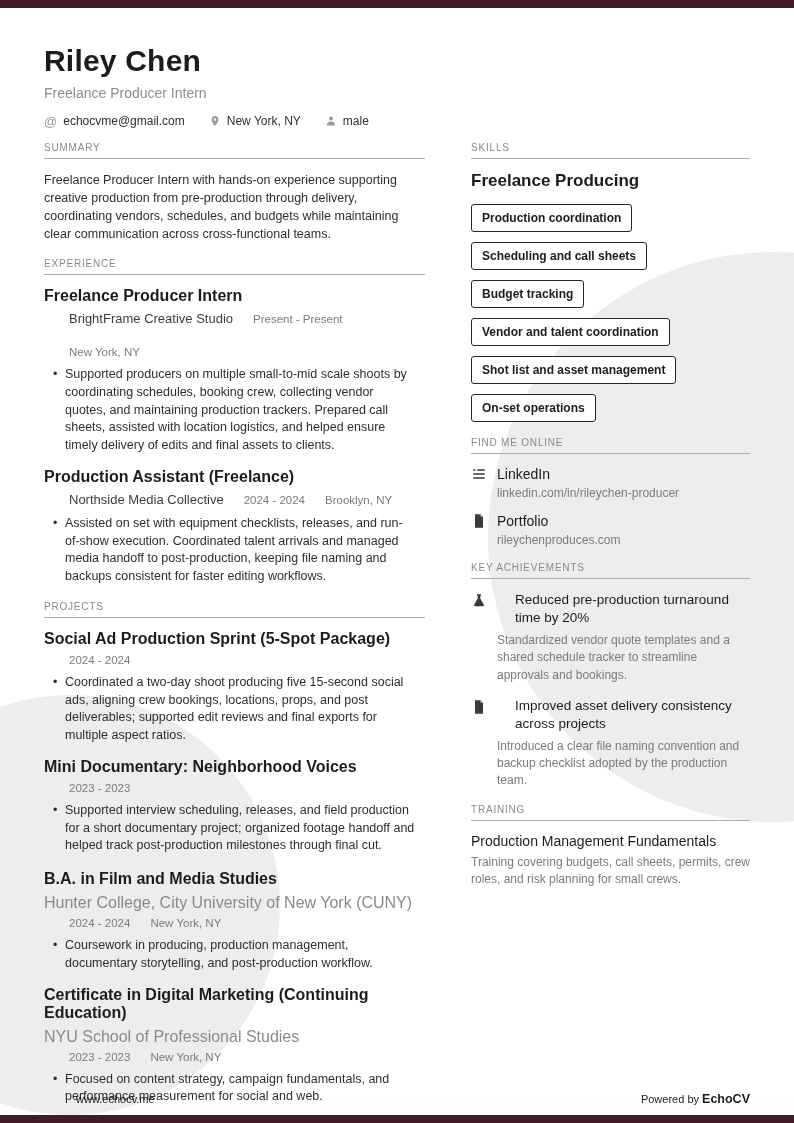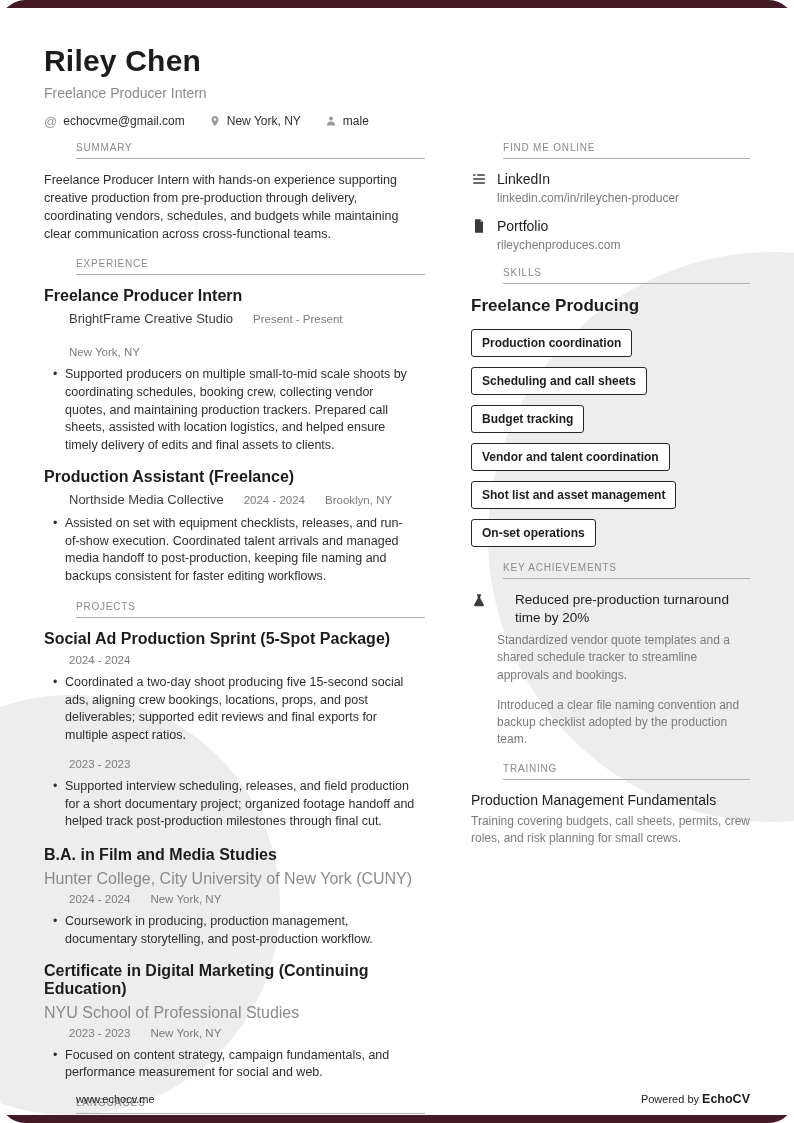--- a/index.html
+++ b/index.html
@@ -1,17 +1,17 @@
 <!DOCTYPE html>
 <html><head>
 <meta charset="utf-8">
 <style>
   html,body{margin:0;padding:0;background:#fff;}
   .page{position:relative;width:794px;height:1123px;margin:0 auto;background:#fff;overflow:hidden;
-        font-family:"Liberation Sans",sans-serif;color:#1d1d1d;border-radius:25px;}
+        font-family:"Liberation Sans",sans-serif;color:#1d1d1d;}
   .accent-bar{position:absolute;left:0;right:0;height:8px;z-index:2;}
   .topbar{top:0;}
   .bottombar{bottom:0;}
   .bg-circle{position:absolute;border-radius:50%;background:#ededed;z-index:0;}
   .circle-right{width:570px;height:570px;left:488px;top:252px;}
   .circle-left{width:420px;height:420px;left:-140px;top:695px;}
   .content{position:relative;z-index:1;padding:34px 44px 0;}
   
   .name{font-size:30px;font-weight:700;margin:10px 0 7px;color:#1c1c1c;letter-spacing:.2px;}
   .job-title{font-size:14px;color:#8c8c8c;margin-bottom:13px;}
@@ -20,21 +20,21 @@
   .cicon{color:#9a9a9a;display:inline-flex;align-items:center;}
   .cicon svg{display:block;}
   .at-glyph{font-size:13px;line-height:1;}
   
   .columns{display:flex;gap:46px;margin-top:4px;}
   .col-left{flex:none;width:381px;}
   .col-right{flex:1;min-width:0;}
   
   .sec{margin-bottom:15px;}
   .sec-label{font-size:10px;color:#8a8a8a;letter-spacing:.8px;padding-bottom:5px;
-             border-bottom:1px solid #adadad;margin-bottom:12px;margin-left:32px;}
+             border-bottom:1px solid #adadad;margin-bottom:12px;}
   .summary-text{font-size:12.5px;line-height:1.44;color:#2e2e2e;}
   .entry{margin-bottom:13px;}
   .entry-title{font-size:16px;font-weight:700;color:#1c1c1c;margin:0 0 6px;}
   .meta{display:flex;gap:20px;align-items:baseline;flex-wrap:wrap;margin-bottom:6px;margin-left:25px;}
   .company{font-size:13px;color:#3c3c3c;}
   .dim{font-size:11.5px;color:#7b7b7b;}
   .school{font-size:16px;color:#8a8a8a;margin:0 0 5px;}
   ul.bullets{margin:8px;padding:0;list-style:none;}
   ul.bullets li{position:relative;padding-left:13px;font-size:12.5px;color:#2e2e2e;line-height:1.42;}
   ul.bullets li::before{content:"•";position:absolute;left:1px;}
@@ -152,20 +152,21 @@
             <h3 class="entry-title">Social Ad Production Sprint (5-Spot Package)</h3>
             <div class="meta">
               <span class="dim">2024 - 2024</span>
             </div>
             <ul class="bullets">
               <li>Coordinated a two-day shoot producing five 15-second social ads, aligning crew bookings, locations, props, and post deliverables; supported edit reviews and final exports for multiple aspect ratios.</li>
             </ul>
           </div>
 
           <div class="entry">
+            <h3 class="entry-title">Mini Documentary: Neighborhood Voices</h3>
             <div class="meta">
               <span class="dim">2023 - 2023</span>
             </div>
             <ul class="bullets">
               <li>Supported interview scheduling, releases, and field production for a short documentary project; organized footage handoff and helped track post-production milestones through final cut.</li>
             </ul>
           </div>
         </section>
 
         <section class="sec">
@@ -204,20 +205,31 @@
             </div>
             <div class="lang">
               <div class="lang-name">Mandarin Chinese</div>
 
             </div>
           </div>
         </section>
       </div>
 
       <div class="col-right">
+
+        <section class="sec">
+          <div class="sec-label">SKILLS</div>
+          <div class="skills-heading">Freelance Producing</div>
+          <div class="tag">Production coordination</div>
+          <div class="tag">Scheduling and call sheets</div>
+          <div class="tag">Budget tracking</div>
+          <div class="tag">Vendor and talent coordination</div>
+          <div class="tag">Shot list and asset management</div>
+          <div class="tag">On-set operations</div>
+        </section>
 
         <section class="sec">
           <div class="sec-label">FIND ME ONLINE</div>
 
           <div class="online-item">
             <div class="online-head">
               <span class="oicon">
                 <svg width="16" height="16" viewBox="0 0 24 24" fill="none" stroke="#3a3a3a" stroke-width="2" stroke-linecap="round">
                     <path d="M4 6h2M10 6h10M4 12h16M4 18h16"></path>
                   </svg>
@@ -235,46 +247,44 @@
                     <path d="M14 2v4h4z" fill="#9a9a9a"></path>
                   </svg>
               </span>
               <span class="online-name">Portfolio</span>
             </div>
             <div class="online-url">rileychenproduces.com</div>
           </div>
         </section>
 
         <section class="sec">
-          <div class="sec-label">SKILLS</div>
-          <div class="skills-heading">Freelance Producing</div>
-          <div class="tag">Production coordination</div>
-          <div class="tag">Scheduling and call sheets</div>
-          <div class="tag">Budget tracking</div>
-          <div class="tag">Vendor and talent coordination</div>
-          <div class="tag">Shot list and asset management</div>
-          <div class="tag">On-set operations</div>
-        </section>
-
-        <section class="sec">
           <div class="sec-label">KEY ACHIEVEMENTS</div>
 
           <div class="ach-item">
             <div class="ach-head">
               <span class="ach-icon">
                 <svg width="16" height="16" viewBox="0 0 24 24" fill="#3a3a3a">
                     <path d="M9 2h6v2h-1v4.2l5.1 9.2A1.8 1.8 0 0 1 17.5 20h-11a1.8 1.8 0 0 1-1.6-2.6L10 8.2V4H9V2z"></path>
                   </svg>
               </span>
               <span class="ach-title">Reduced pre-production turnaround time by 20%</span>
             </div>
             <div class="ach-desc">Standardized vendor quote templates and a shared schedule tracker to streamline approvals and bookings.</div>
           </div>
 
           <div class="ach-item">
+            <div class="ach-head">
+              <span class="ach-icon">
+                <svg width="16" height="16" viewBox="0 0 24 24" fill="#3a3a3a">
+                    <path d="M6 2h8l4 4v16H6z"></path>
+                    <path d="M14 2v4h4z" fill="#9a9a9a"></path>
+                  </svg>
+              </span>
+              <span class="ach-title">Improved asset delivery consistency across projects</span>
+            </div>
             <div class="ach-desc">Introduced a clear file naming convention and backup checklist adopted by the production team.</div>
           </div>
         </section>
 
         <section class="sec">
           <div class="sec-label">TRAINING</div>
 
           <div class="training-item">
             <div class="training-title">Production Management Fundamentals</div>
             <div class="training-desc">Training covering budgets, call sheets, permits, crew roles, and risk planning for small crews.</div>

